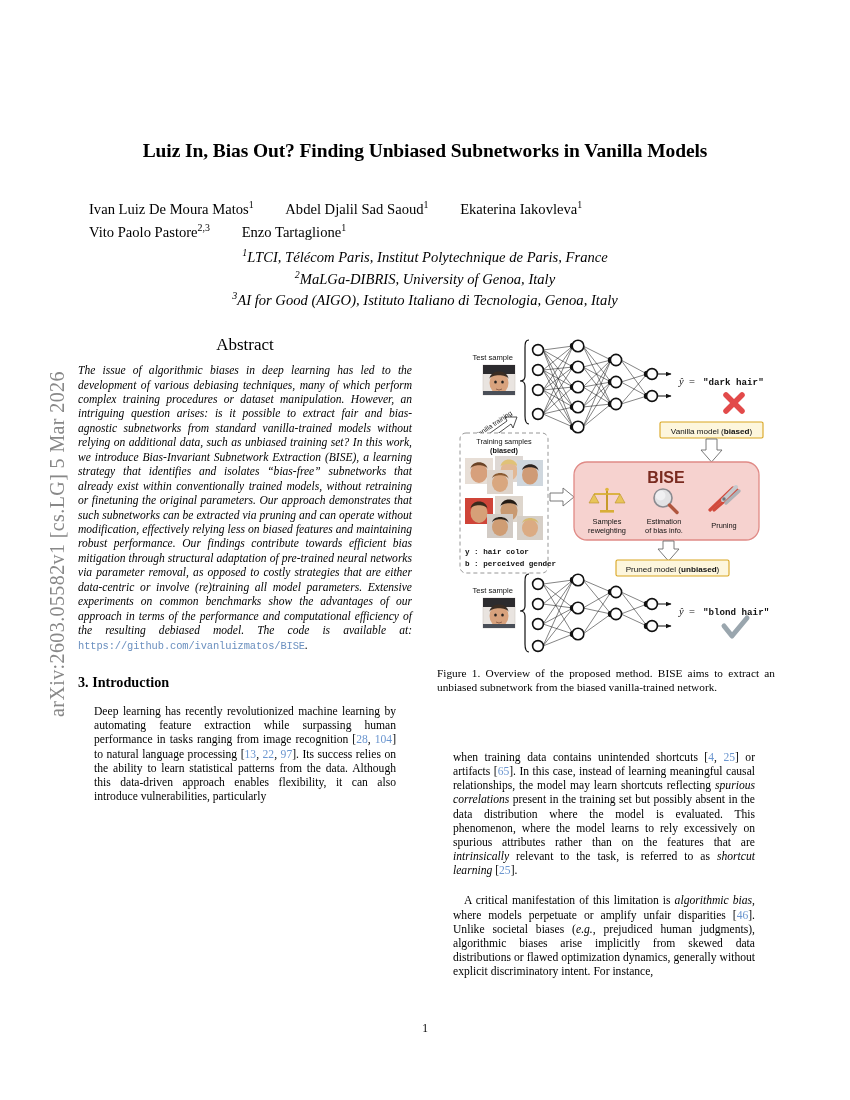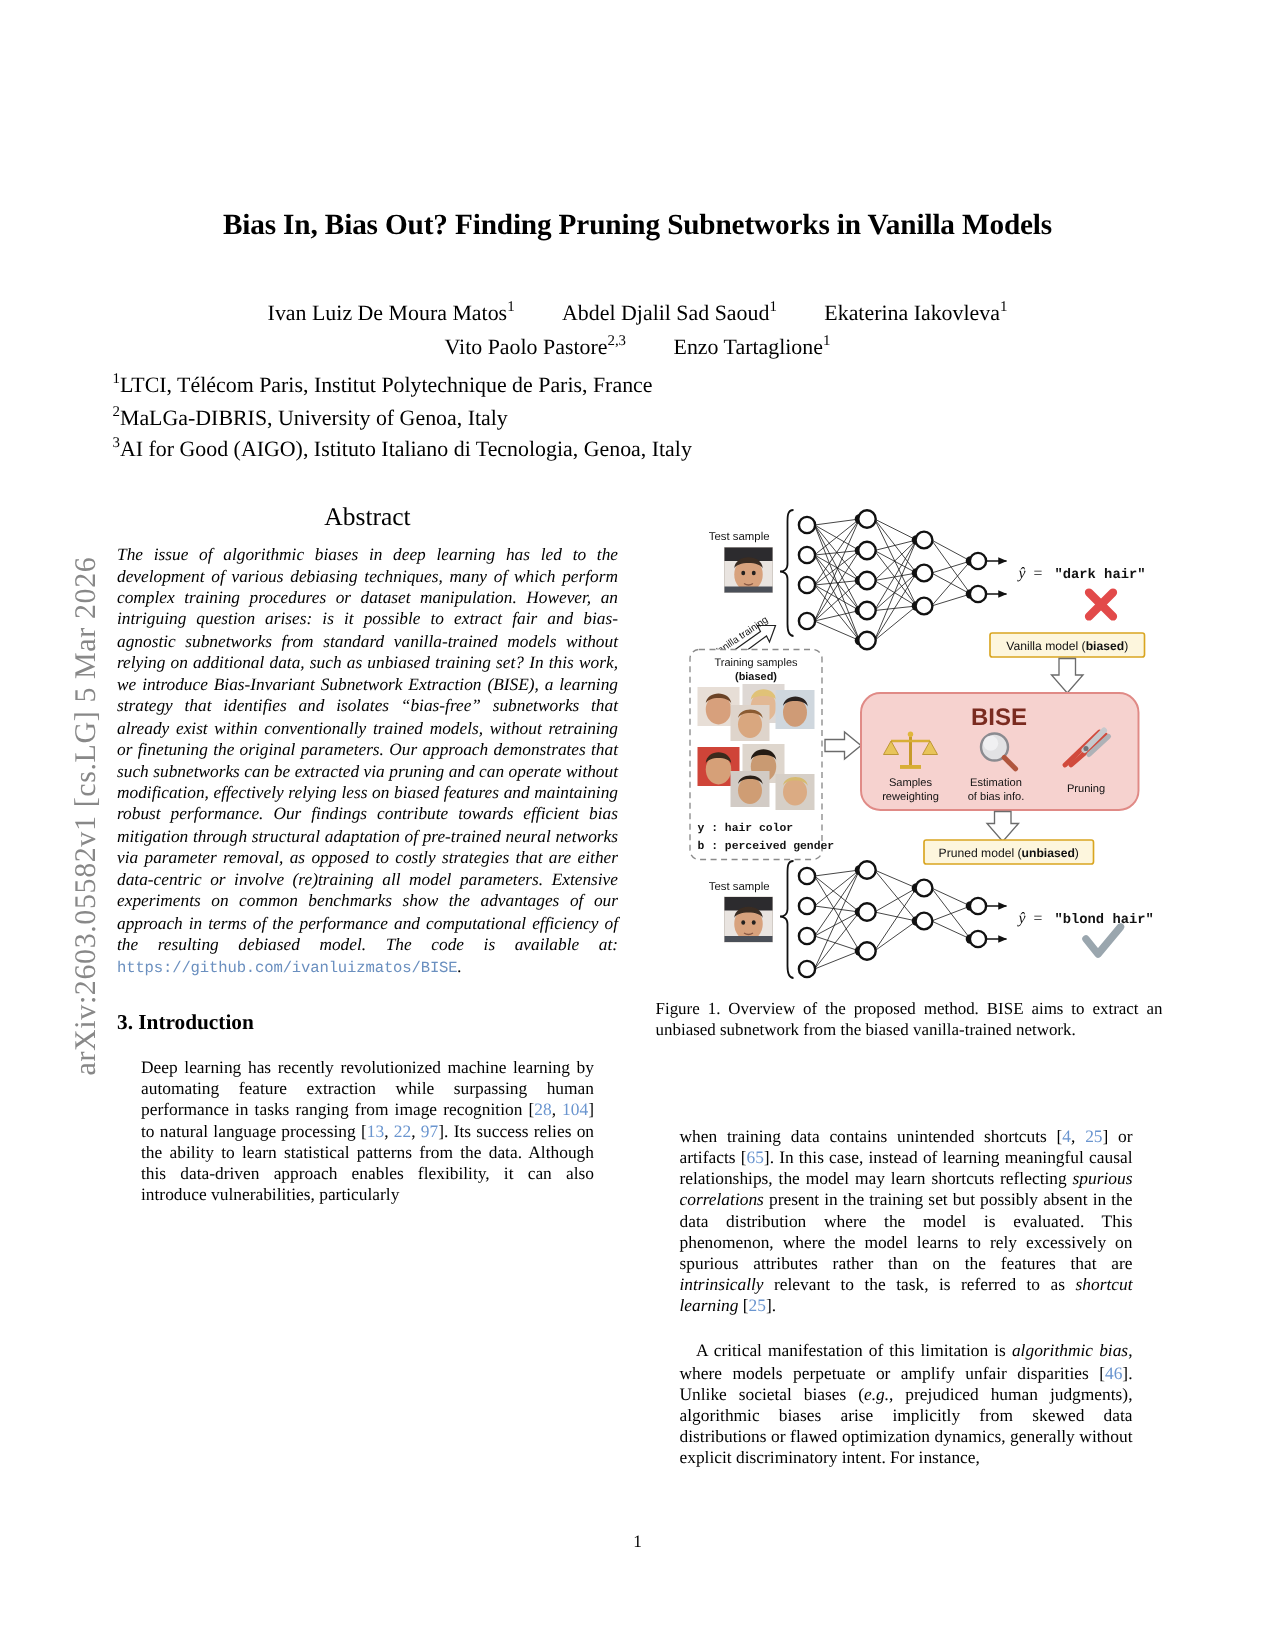--- a/index.html
+++ b/index.html
@@ -51,36 +51,37 @@
     font-size: 19.5px;
     font-weight: bold;
     letter-spacing: -0.1px;
   }
 
   #authors {
     position: absolute;
     left: 75px;
     top: 198px;
     width: 700px;
-    text-align: center;
+    text-align: left;
     font-size: 14.6px;
     line-height: 23px;
   }
   .auth-row { white-space: nowrap; }
   .auth-name { margin: 0 14px; }
   sup { font-size: 0.68em; vertical-align: super; line-height: 0; }
 
   #affiliations {
     position: absolute;
     left: 75px;
     top: 247px;
     width: 700px;
-    text-align: left;
+    text-align: center;
     font-size: 14.6px;
     line-height: 21.5px;
+    font-style: italic;
   }
 
   
   .col {
     position: absolute;
     width: 334px;
     font-size: 11.6px;
     line-height: 14.05px;
     text-align: justify;
   }
@@ -173,21 +174,21 @@
     font-family: "Liberation Sans", sans-serif;
   }
 </style>
 </head>
 <body>
 
 <div id="arxiv-stamp">arXiv:2603.05582v1  [cs.LG]  5 Mar 2026</div>
 
 <div id="page">
 
-  <div id="title">Bias In, Bias Out? Finding Pruning Subnetworks in Vanilla Models</div>
+  <div id="title">Luiz In, Bias Out? Finding Unbiased Subnetworks in Vanilla Models</div>
 
   <div id="authors">
     <div class="auth-row">
       <span class="auth-name"><span>Ivan Luiz De Moura Matos</span><sup>1</sup></span>
       <span class="auth-name"><span>Abdel Djalil Sad Saoud</span><sup>1</sup></span>
       <span class="auth-name"><span>Ekaterina Iakovleva</span><sup>1</sup></span>
     </div>
     <div class="auth-row">
       <span class="auth-name"><span>Vito Paolo Pastore</span><sup>2,3</sup></span>
       <span class="auth-name"><span>Enzo Tartaglione</span><sup>1</sup></span>

